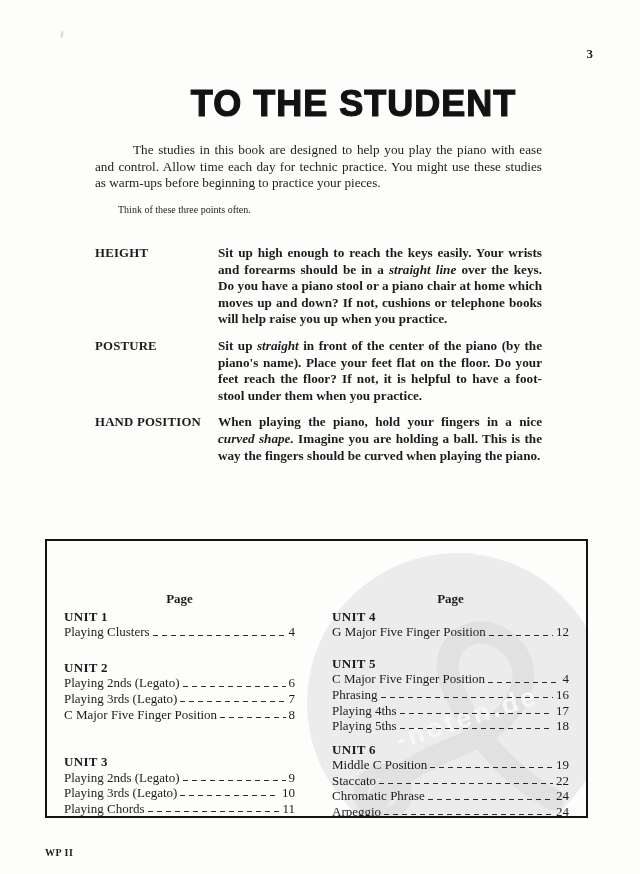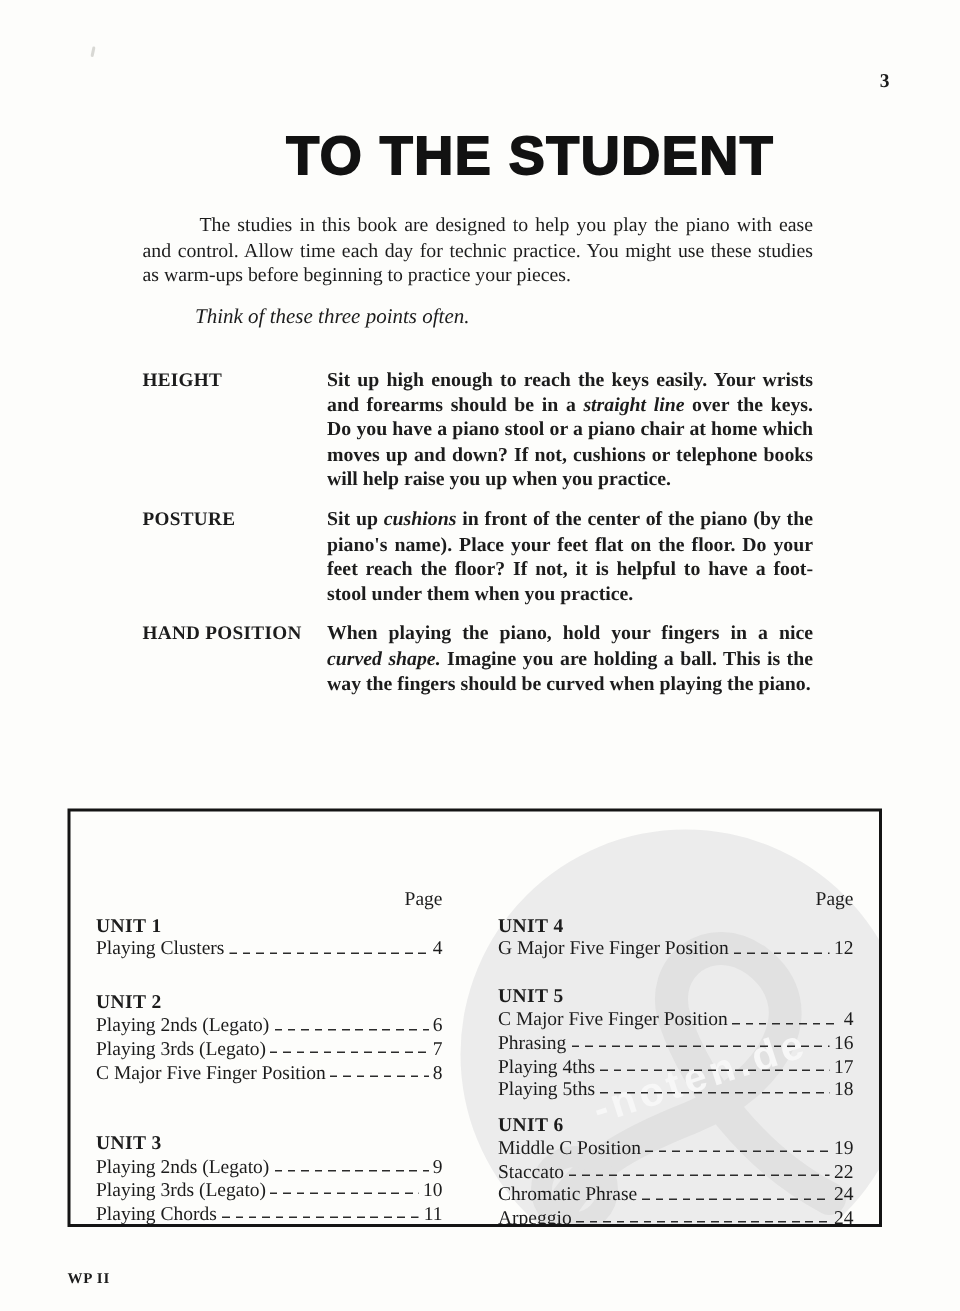--- a/index.html
+++ b/index.html
@@ -12,38 +12,38 @@
   .page-number{position:absolute;top:46px;right:47px;font-weight:bold;font-size:13px;}
 
   .deco{font-family:"Liberation Sans","DejaVu Sans",sans-serif;font-weight:900;
         -webkit-text-stroke:1.2px #121212;color:#121212;}
 
   .main-title{position:absolute;top:83px;left:0;width:627px;text-align:center;margin:0;
               font-size:36px;letter-spacing:1px;padding-left:40px;}
 
   .intro{position:absolute;left:95px;top:142px;width:447px;margin:0;
          font-size:13.2px;line-height:16.6px;text-align:justify;text-indent:38px;}
-  .think{position:absolute;left:130px;top:204px;margin:0;font-size:14px;font-style:italic;}
+  .think{position:absolute;left:118px;top:204px;margin:0;font-size:10px;}
 
   .points{position:absolute;left:95px;top:245px;width:447px;}
   .point{display:flex;margin-top:10px;}
   .point:first-child{margin-top:0;}
   .point-label{width:123px;flex:none;font-weight:bold;font-size:12.8px;letter-spacing:.2px;padding-top:1px;}
   .point-text{flex:1;font-size:13.2px;line-height:16.6px;text-align:justify;margin:0;font-weight:bold;}
 
   .contents-box{position:absolute;left:45px;top:539px;width:543px;height:279px;
                 border:2.5px solid #141414;box-sizing:border-box;overflow:hidden;}
   .wm{position:absolute;left:0;top:0;width:100%;height:100%;z-index:0;}
   .cbox-title{position:relative;z-index:1;margin:7px 0 0;text-align:center;
               font-size:30px;letter-spacing:1px;}
   .cols{position:absolute;top:50px;left:0;right:0;z-index:1;}
   .col{position:absolute;top:0;}
   .col-left{left:17px;width:231px;}
   .col-right{left:285px;width:237px;}
-  .page-head{text-align:right;font-weight:normal;font-size:13px;margin:0 0 2px;}
+  .page-head{text-align:center;font-weight:bold;font-size:13px;margin:0 0 2px;}
   .unit-name{font-weight:bold;font-size:13px;letter-spacing:.3px;line-height:15.4px;}
   .entry{display:flex;align-items:baseline;font-size:13px;line-height:15.6px;}
   .entry .t{white-space:nowrap;}
   .leader{flex:1;align-self:stretch;margin:0 3px;
           background:repeating-linear-gradient(90deg,#2b2b2b 0 5px,transparent 5px 9px) no-repeat;
           background-size:100% 1.4px;background-position:0 calc(100% - 4px);}
   .pg{white-space:nowrap;}
   .gap20{margin-top:20px;} .gap32{margin-top:32px;} .gap16{margin-top:16px;} .gap8{margin-top:8px;} .gap2{margin-top:2px;}
 
   .plate{position:absolute;left:45px;top:847px;font-weight:bold;font-size:10px;letter-spacing:.5px;text-align:center;}
@@ -62,21 +62,21 @@
   <p class="intro">The studies in this book are designed to help you play the piano with ease and control. Allow time each day for technic practice. You might use these studies as warm-ups before beginning to practice your pieces.</p>
   <p class="think">Think of these three points often.</p>
 
   <div class="points">
     <div class="point">
       <div class="point-label">HEIGHT</div>
       <p class="point-text"><span>Sit up high enough to reach the keys easily. Your wrists and forearms should be in a </span><i>straight line</i><span> over the keys. Do you have a piano stool or a piano chair at home which moves up and down? If not, cushions or telephone books will help raise you up when you practice.</span></p>
     </div>
     <div class="point">
       <div class="point-label">POSTURE</div>
-      <p class="point-text"><span>Sit up </span><i>cushions</i><span> in front of the center of the piano (by the piano's name). Place your feet flat on the floor. Do your feet reach the floor? If not, it is helpful to have a foot-stool under them when you practice.</span></p>
+      <p class="point-text"><span>Sit up </span><i>straight</i><span> in front of the center of the piano (by the piano's name). Place your feet flat on the floor. Do your feet reach the floor? If not, it is helpful to have a foot-stool under them when you practice.</span></p>
     </div>
     <div class="point">
       <div class="point-label">HAND POSITION</div>
       <p class="point-text"><span>When playing the piano, hold your fingers in a nice </span><i>curved shape.</i><span> Imagine you are holding a ball. This is the way the fingers should be curved when playing the piano.</span></p>
     </div>
   </div>
 
   <div class="contents-box">
     <svg class="wm" viewBox="0 0 539 275" aria-hidden="true">
       <circle cx="410" cy="162" r="150" fill="#ececec"></circle>

